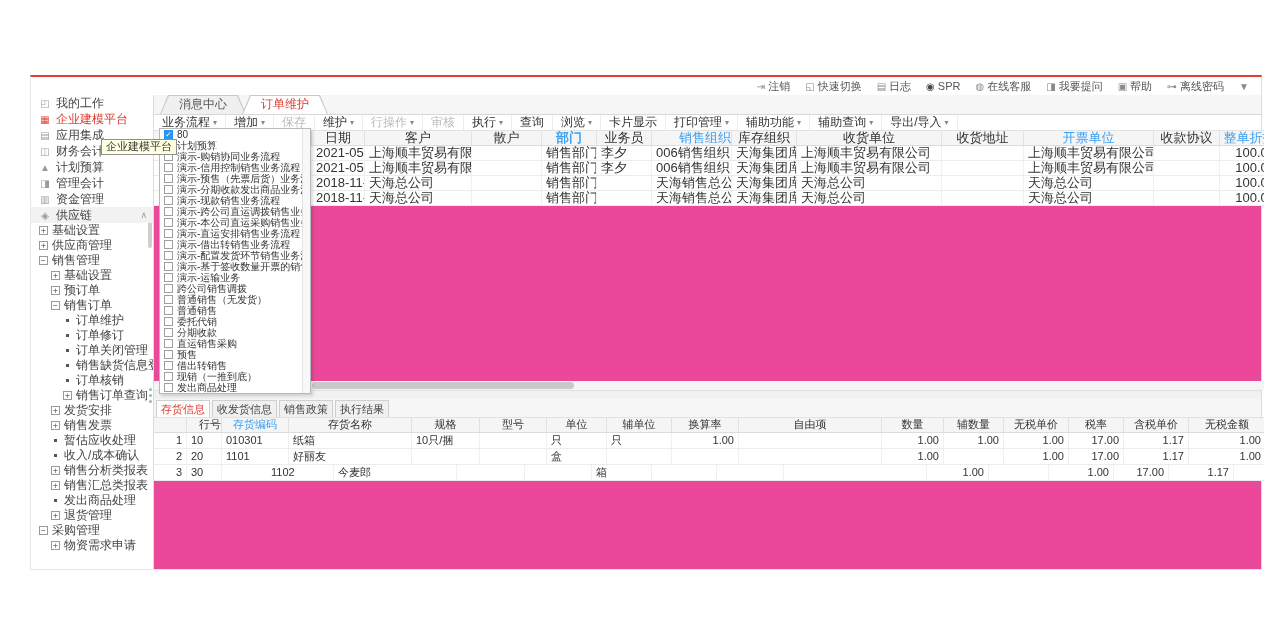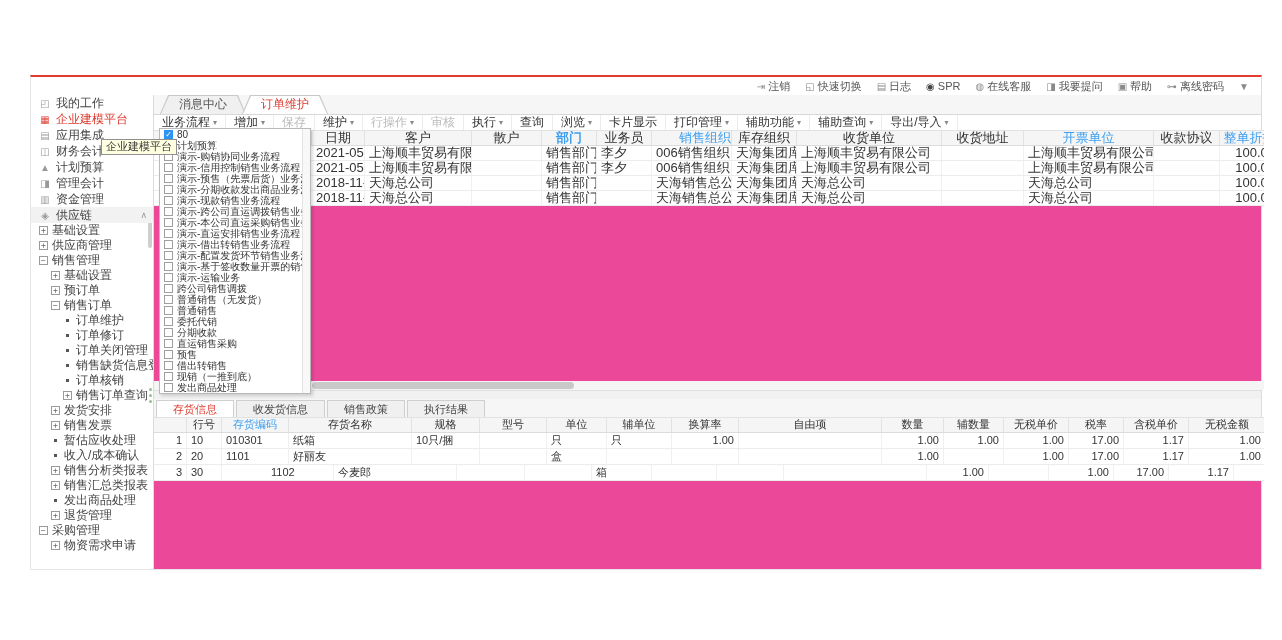--- a/index.html
+++ b/index.html
@@ -66,21 +66,21 @@
   .detail-grid .g-row .g-cell{line-height:14px;}
   .g-cell{box-sizing:border-box;border-right:1px solid #f0f0f0;line-height:13px;color:#333;
           overflow:hidden;white-space:nowrap;padding:0 4px;flex:none;}
   .g-cell.num{text-align:right;}
   .hscroll{position:absolute;top:286px;left:0;width:1110px;height:9px;background:#f5f5f5;}
   .hthumb{position:absolute;left:158px;top:1px;width:262px;height:7px;background:#c9c9c9;border-radius:4px;}
   .splitter{position:absolute;top:295px;left:0;right:0;height:9px;background:#f1f1f1;
             border-top:1px solid #e0e0e0;border-bottom:1px solid #dedede;}
   .dtabs{position:absolute;top:304px;left:0;right:0;height:18px;background:#f6f6f6;
          border-bottom:1px solid #d8d8d8;display:flex;padding-left:2px;}
-  .dtab{height:16px;line-height:16px;padding:0 16px;border:1px solid #cfcfcf;border-bottom:none;
+  .dtab{height:16px;line-height:16px;padding:0 4px;border:1px solid #cfcfcf;border-bottom:none;
         margin:1px 2px 0 0;font-size:11px;color:#444;background:#f0f0f0;cursor:pointer;}
   .dtab.active{background:#fff;color:#dd3b2f;}
   
   .dropdown{position:absolute;left:128px;top:51px;width:152px;height:266px;background:#fff;
             border:1px solid #b9b9b9;box-shadow:2px 2px 3px rgba(0,0,0,.15);z-index:5;
             overflow:hidden;box-sizing:border-box;}
   .dd-item{height:11px;display:flex;align-items:center;gap:4px;padding-left:4px;font-size:10px;
            color:#333;white-space:nowrap;cursor:pointer;}
   .dd-box{width:9px;height:9px;border:1px solid #9f9f9f;box-sizing:border-box;background:#fff;
           flex:none;font-size:8px;line-height:7px;text-align:center;color:#fff;}
@@ -411,21 +411,21 @@
       <div class="splitter"></div>
       <div class="dtabs" id="dtabs">
           <div class="dtab active">存货信息</div>
           <div class="dtab">收发货信息</div>
           <div class="dtab">销售政策</div>
           <div class="dtab">执行结果</div>
         </div>
       <div class="detail-grid" id="detailgrid">
           <div class="g-header">
             <div class="g-hcell" style="width: 33px;"></div>
-            <div class="g-hcell" style="width: 35px;">行号</div>
+            <div class="g-hcell" style="width: 35px; text-align: right;">行号</div>
             <div class="g-hcell link" style="width: 67px;">存货编码</div>
             <div class="g-hcell" style="width: 123px;">存货名称</div>
             <div class="g-hcell" style="width: 68px;">规格</div>
             <div class="g-hcell" style="width: 67px;">型号</div>
             <div class="g-hcell" style="width: 60px;">单位</div>
             <div class="g-hcell" style="width: 65px;">辅单位</div>
             <div class="g-hcell" style="width: 67px;">换算率</div>
             <div class="g-hcell" style="width: 143px;">自由项</div>
             <div class="g-hcell" style="width: 62px;">数量</div>
             <div class="g-hcell" style="width: 60px;">辅数量</div>

